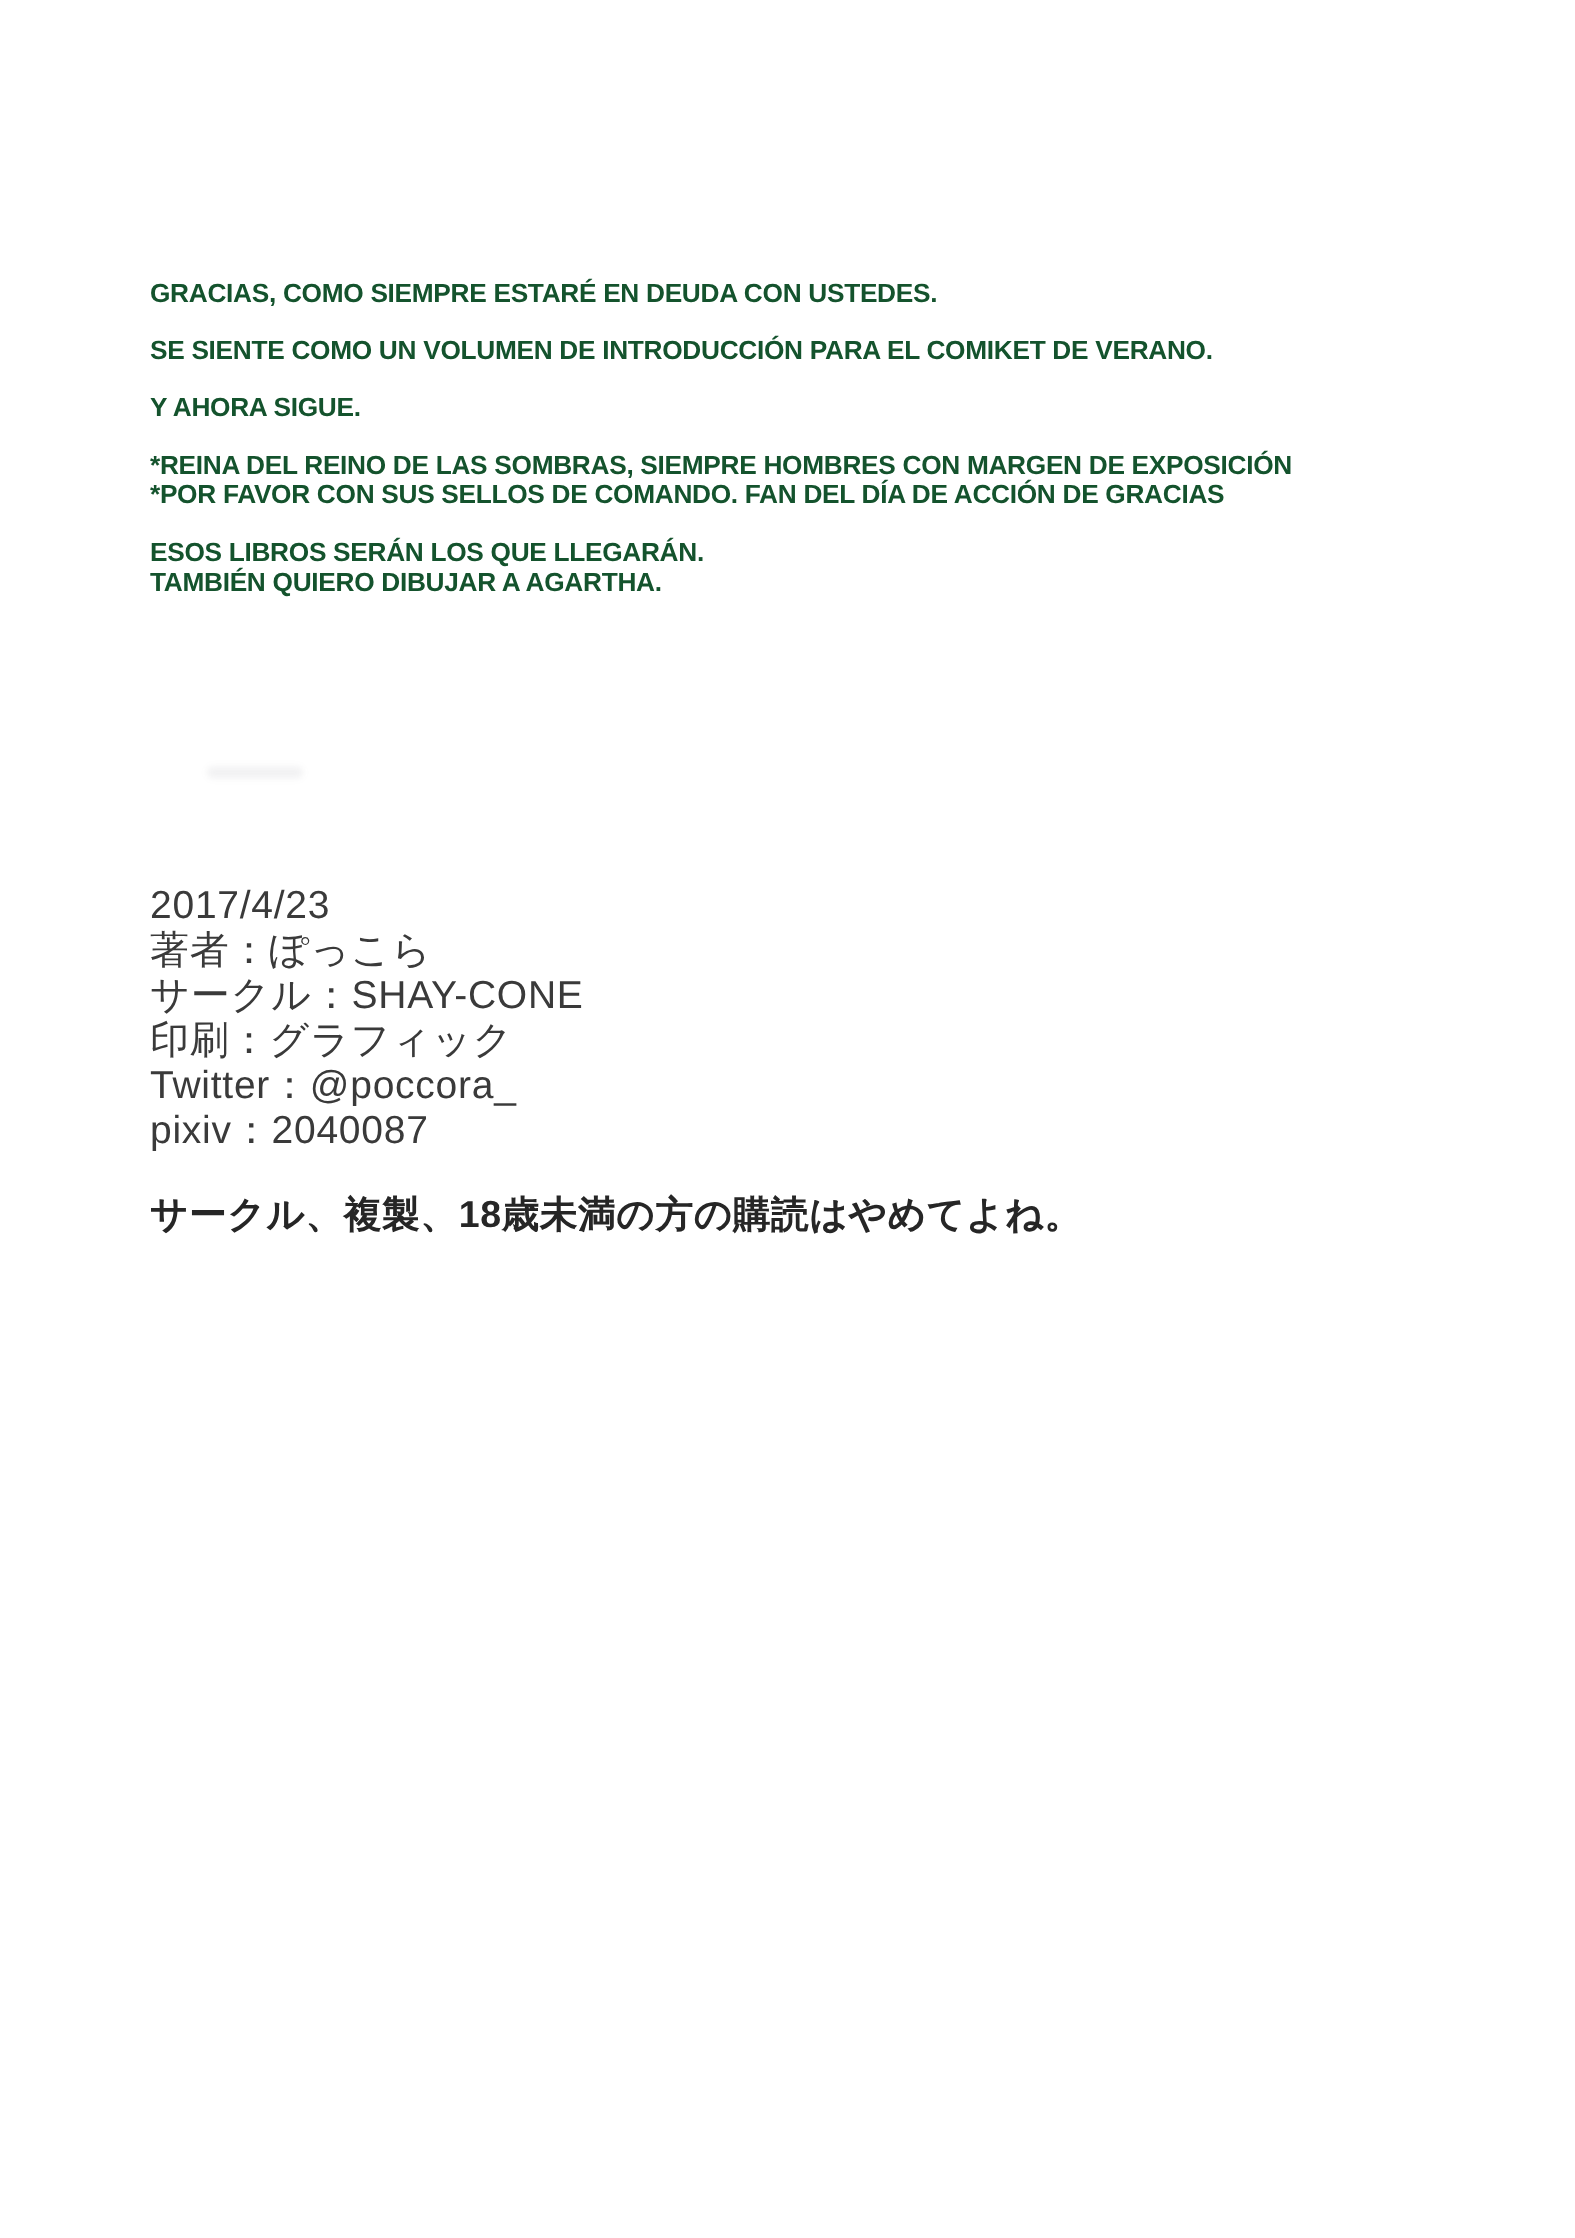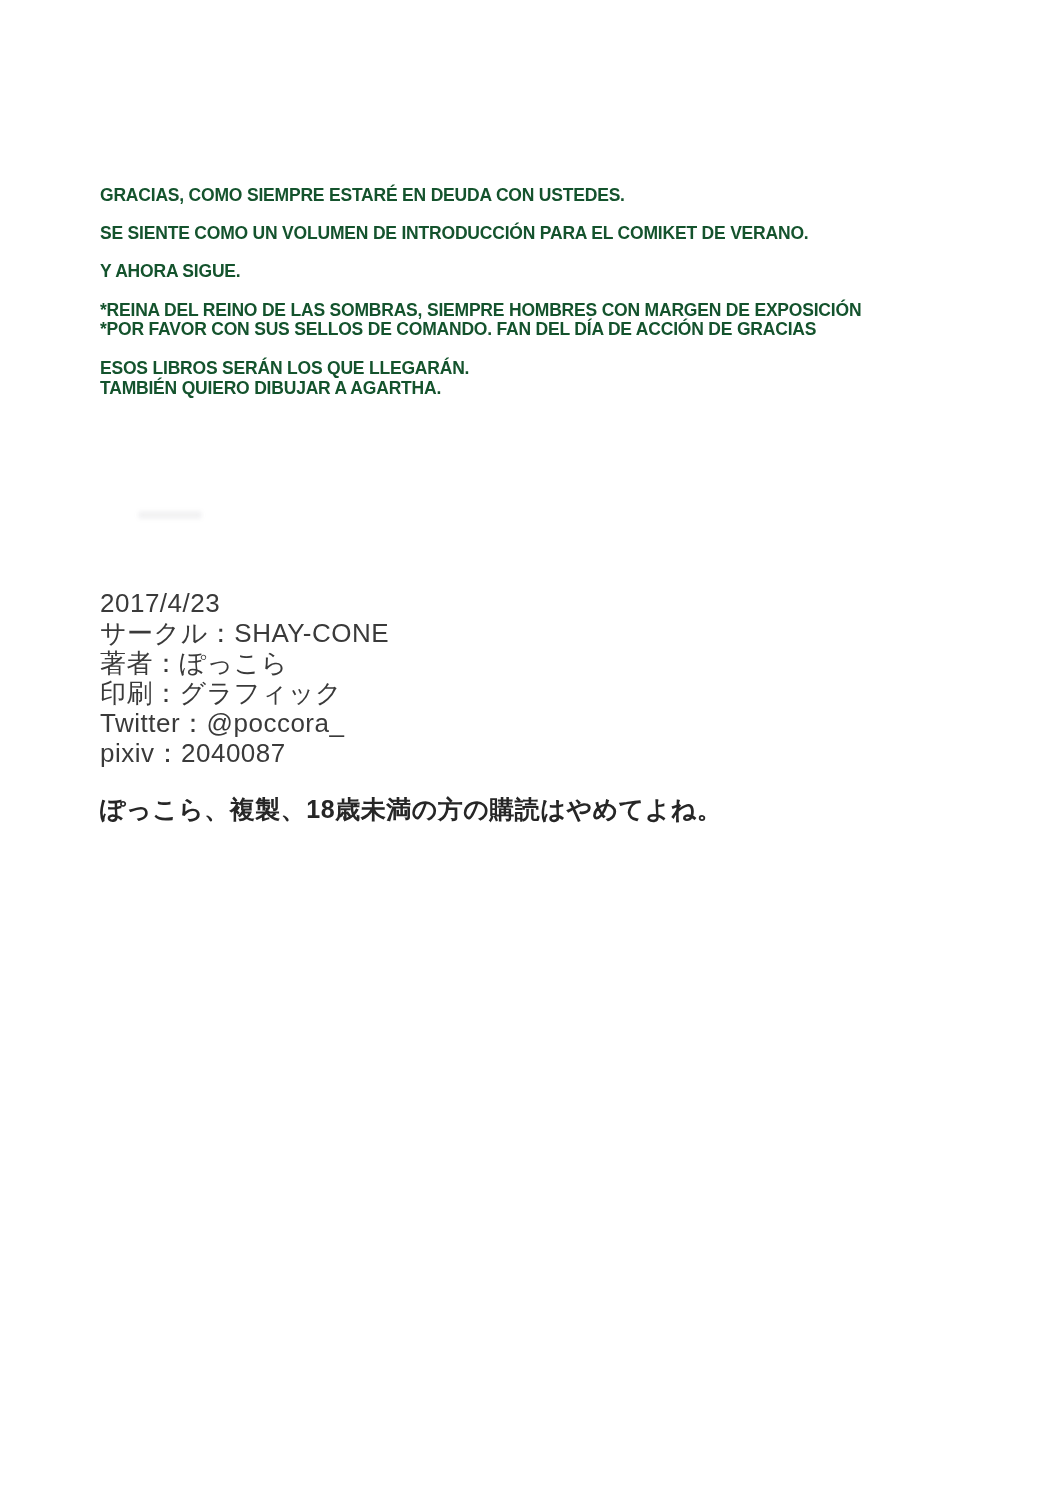--- a/index.html
+++ b/index.html
@@ -100,22 +100,22 @@
     <div class="tight-block closing">
       <div class="line">ESOS LIBROS SERÁN LOS QUE LLEGARÁN.</div>
       <div class="line">TAMBIÉN QUIERO DIBUJAR A AGARTHA.</div>
     </div>
   </div>
 
   <div class="smudge"></div>
 
   <div class="credits">
     <div class="credit-line">2017/4/23</div>
+    <div class="credit-line">著者：ぽっこら</div>
     <div class="credit-line">サークル：SHAY-CONE</div>
-    <div class="credit-line">著者：ぽっこら</div>
     <div class="credit-line">印刷：グラフィック</div>
     <div class="credit-line">Twitter：@poccora_</div>
     <div class="credit-line">pixiv：2040087</div>
   </div>
 
-  <div class="disclaimer">ぽっこら、複製、18歳未満の方の購読はやめてよね。</div>
+  <div class="disclaimer">サークル、複製、18歳未満の方の購読はやめてよね。</div>
 
 </div>
 
 </body></html>

